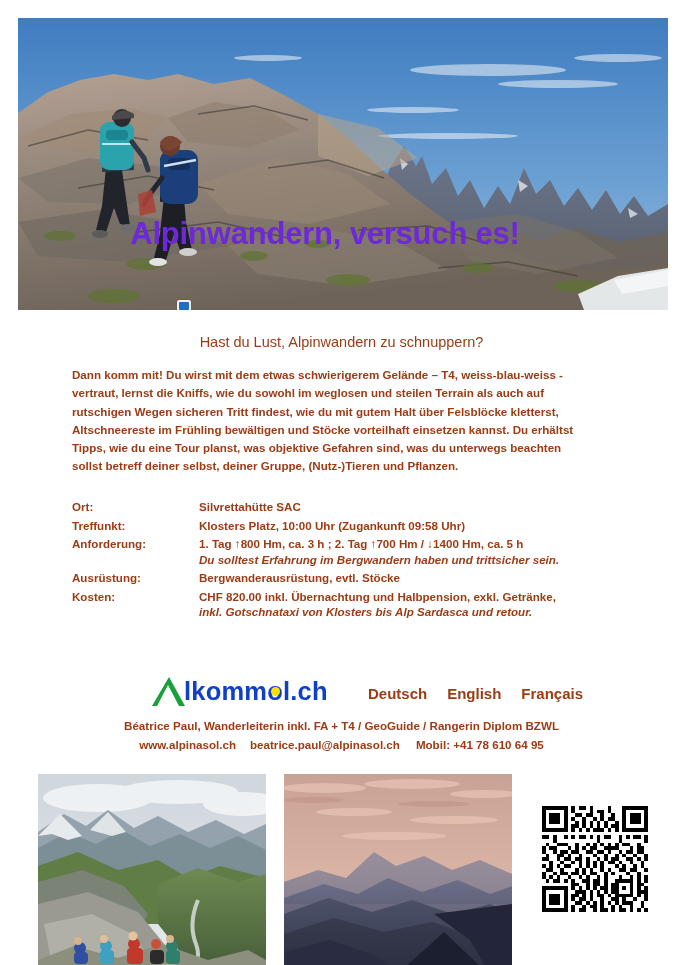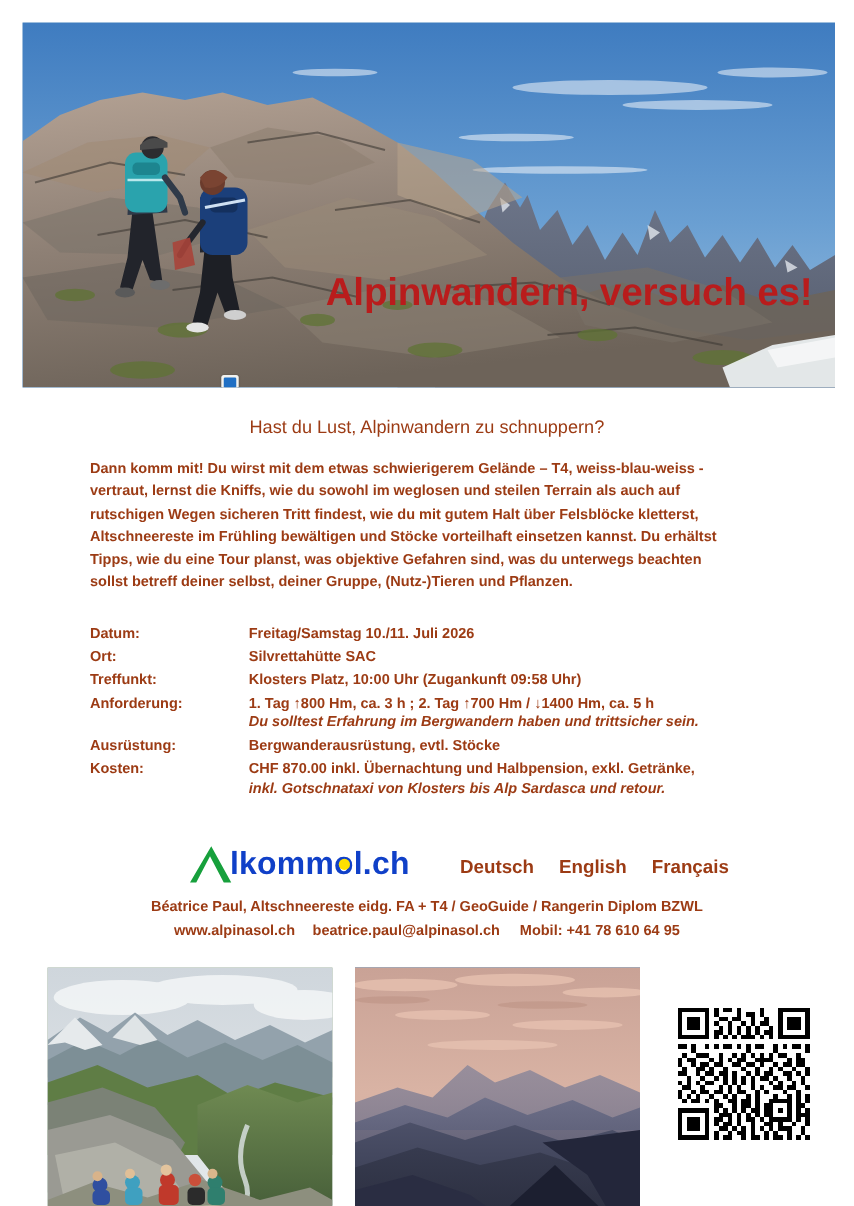--- a/index.html
+++ b/index.html
@@ -31,24 +31,24 @@
     overflow: hidden;
     background: #5a8fc4;
   }
   .hero-svg { display: block; width: 650px; height: 292px; }
 
   .hero-title {
     position: absolute;
     left: 0;
     top: 216px;
     width: 650px;
-    text-align: right;
+    text-align: center;
     font-size: 31px;
     font-weight: bold;
-    color: #b91c1c;
+    color: #6d28d9;
     letter-spacing: -0.2px;
     white-space: nowrap;
     font-family: "Liberation Sans", sans-serif;
   }
 
   
   .route-marker {
     position: absolute;
     left: 159px;
     top: 282px;
@@ -338,26 +338,20 @@
   </div>
 
   <div class="hero-title">Alpinwandern, versuch es!</div>
 
   <div class="headline">Hast du Lust, Alpinwandern zu schnuppern?</div>
 
   <div class="intro">Dann komm mit! Du wirst mit dem etwas schwierigerem Gelände – T4, weiss-blau-weiss - vertraut, lernst die Kniffs, wie du sowohl im weglosen und steilen Terrain als auch auf rutschigen Wegen sicheren Tritt findest, wie du mit gutem Halt über Felsblöcke kletterst, Altschneereste im Frühling bewältigen und Stöcke vorteilhaft einsetzen kannst. Du erhältst Tipps, wie du eine Tour planst, was objektive Gefahren sind, was du unterwegs beachten sollst betreff deiner selbst, deiner Gruppe, (Nutz-)Tieren und Pflanzen.</div>
 
   <table class="details">
     <tbody>
-      <tr>
-        <td class="lbl">Datum:</td>
-        <td class="val">
-          <span>Freitag/Samstag 10./11. Juli 2026</span>
-        </td>
-      </tr>
       <tr>
         <td class="lbl">Ort:</td>
         <td class="val">
           <span>Silvrettahütte SAC</span>
         </td>
       </tr>
       <tr>
         <td class="lbl">Treffunkt:</td>
         <td class="val">
           <span>Klosters Platz, 10:00 Uhr (Zugankunft 09:58 Uhr)</span>
@@ -372,21 +366,21 @@
       </tr>
       <tr>
         <td class="lbl">Ausrüstung:</td>
         <td class="val">
           <span>Bergwanderausrüstung, evtl. Stöcke</span>
         </td>
       </tr>
       <tr>
         <td class="lbl">Kosten:</td>
         <td class="val">
-          <span>CHF 870.00 inkl. Übernachtung und Halbpension, exkl. Getränke,</span>
+          <span>CHF 820.00 inkl. Übernachtung und Halbpension, exkl. Getränke,</span>
           <span class="sub">inkl. Gotschnataxi von Klosters bis Alp Sardasca und retour.</span>
         </td>
       </tr>
     </tbody>
   </table>
 
   <div class="logo-row">
 
     <div class="logo">
       <svg class="logo-a" width="34" height="31" viewBox="0 0 34 31">
@@ -396,21 +390,21 @@
     </div>
 
     <div class="langs">
       <span>Deutsch</span>
       <span>English</span>
       <span>Français</span>
     </div>
   </div>
 
   <div class="contact">
-    <div>Béatrice Paul, Altschneereste eidg. FA + T4 / GeoGuide / Rangerin Diplom BZWL</div>
+    <div>Béatrice Paul, Wanderleiterin inkl. FA + T4 / GeoGuide / Rangerin Diplom BZWL</div>
     <div class="line2"><span>www.alpinasol.ch</span><span class="gap1"></span><span>beatrice.paul@alpinasol.ch</span><span class="gap2"></span><span>Mobil: +41 78 610 64 95</span></div>
   </div>
 
   <div class="photo1">
     <svg width="228" height="221" viewBox="0 0 228 221" preserveAspectRatio="none">
       <defs>
         <linearGradient id="sky2" x1="0" y1="0" x2="0" y2="1">
           <stop offset="0%" stop-color="#cfd6dc"></stop>
           <stop offset="100%" stop-color="#e8ecee"></stop>
         </linearGradient>

